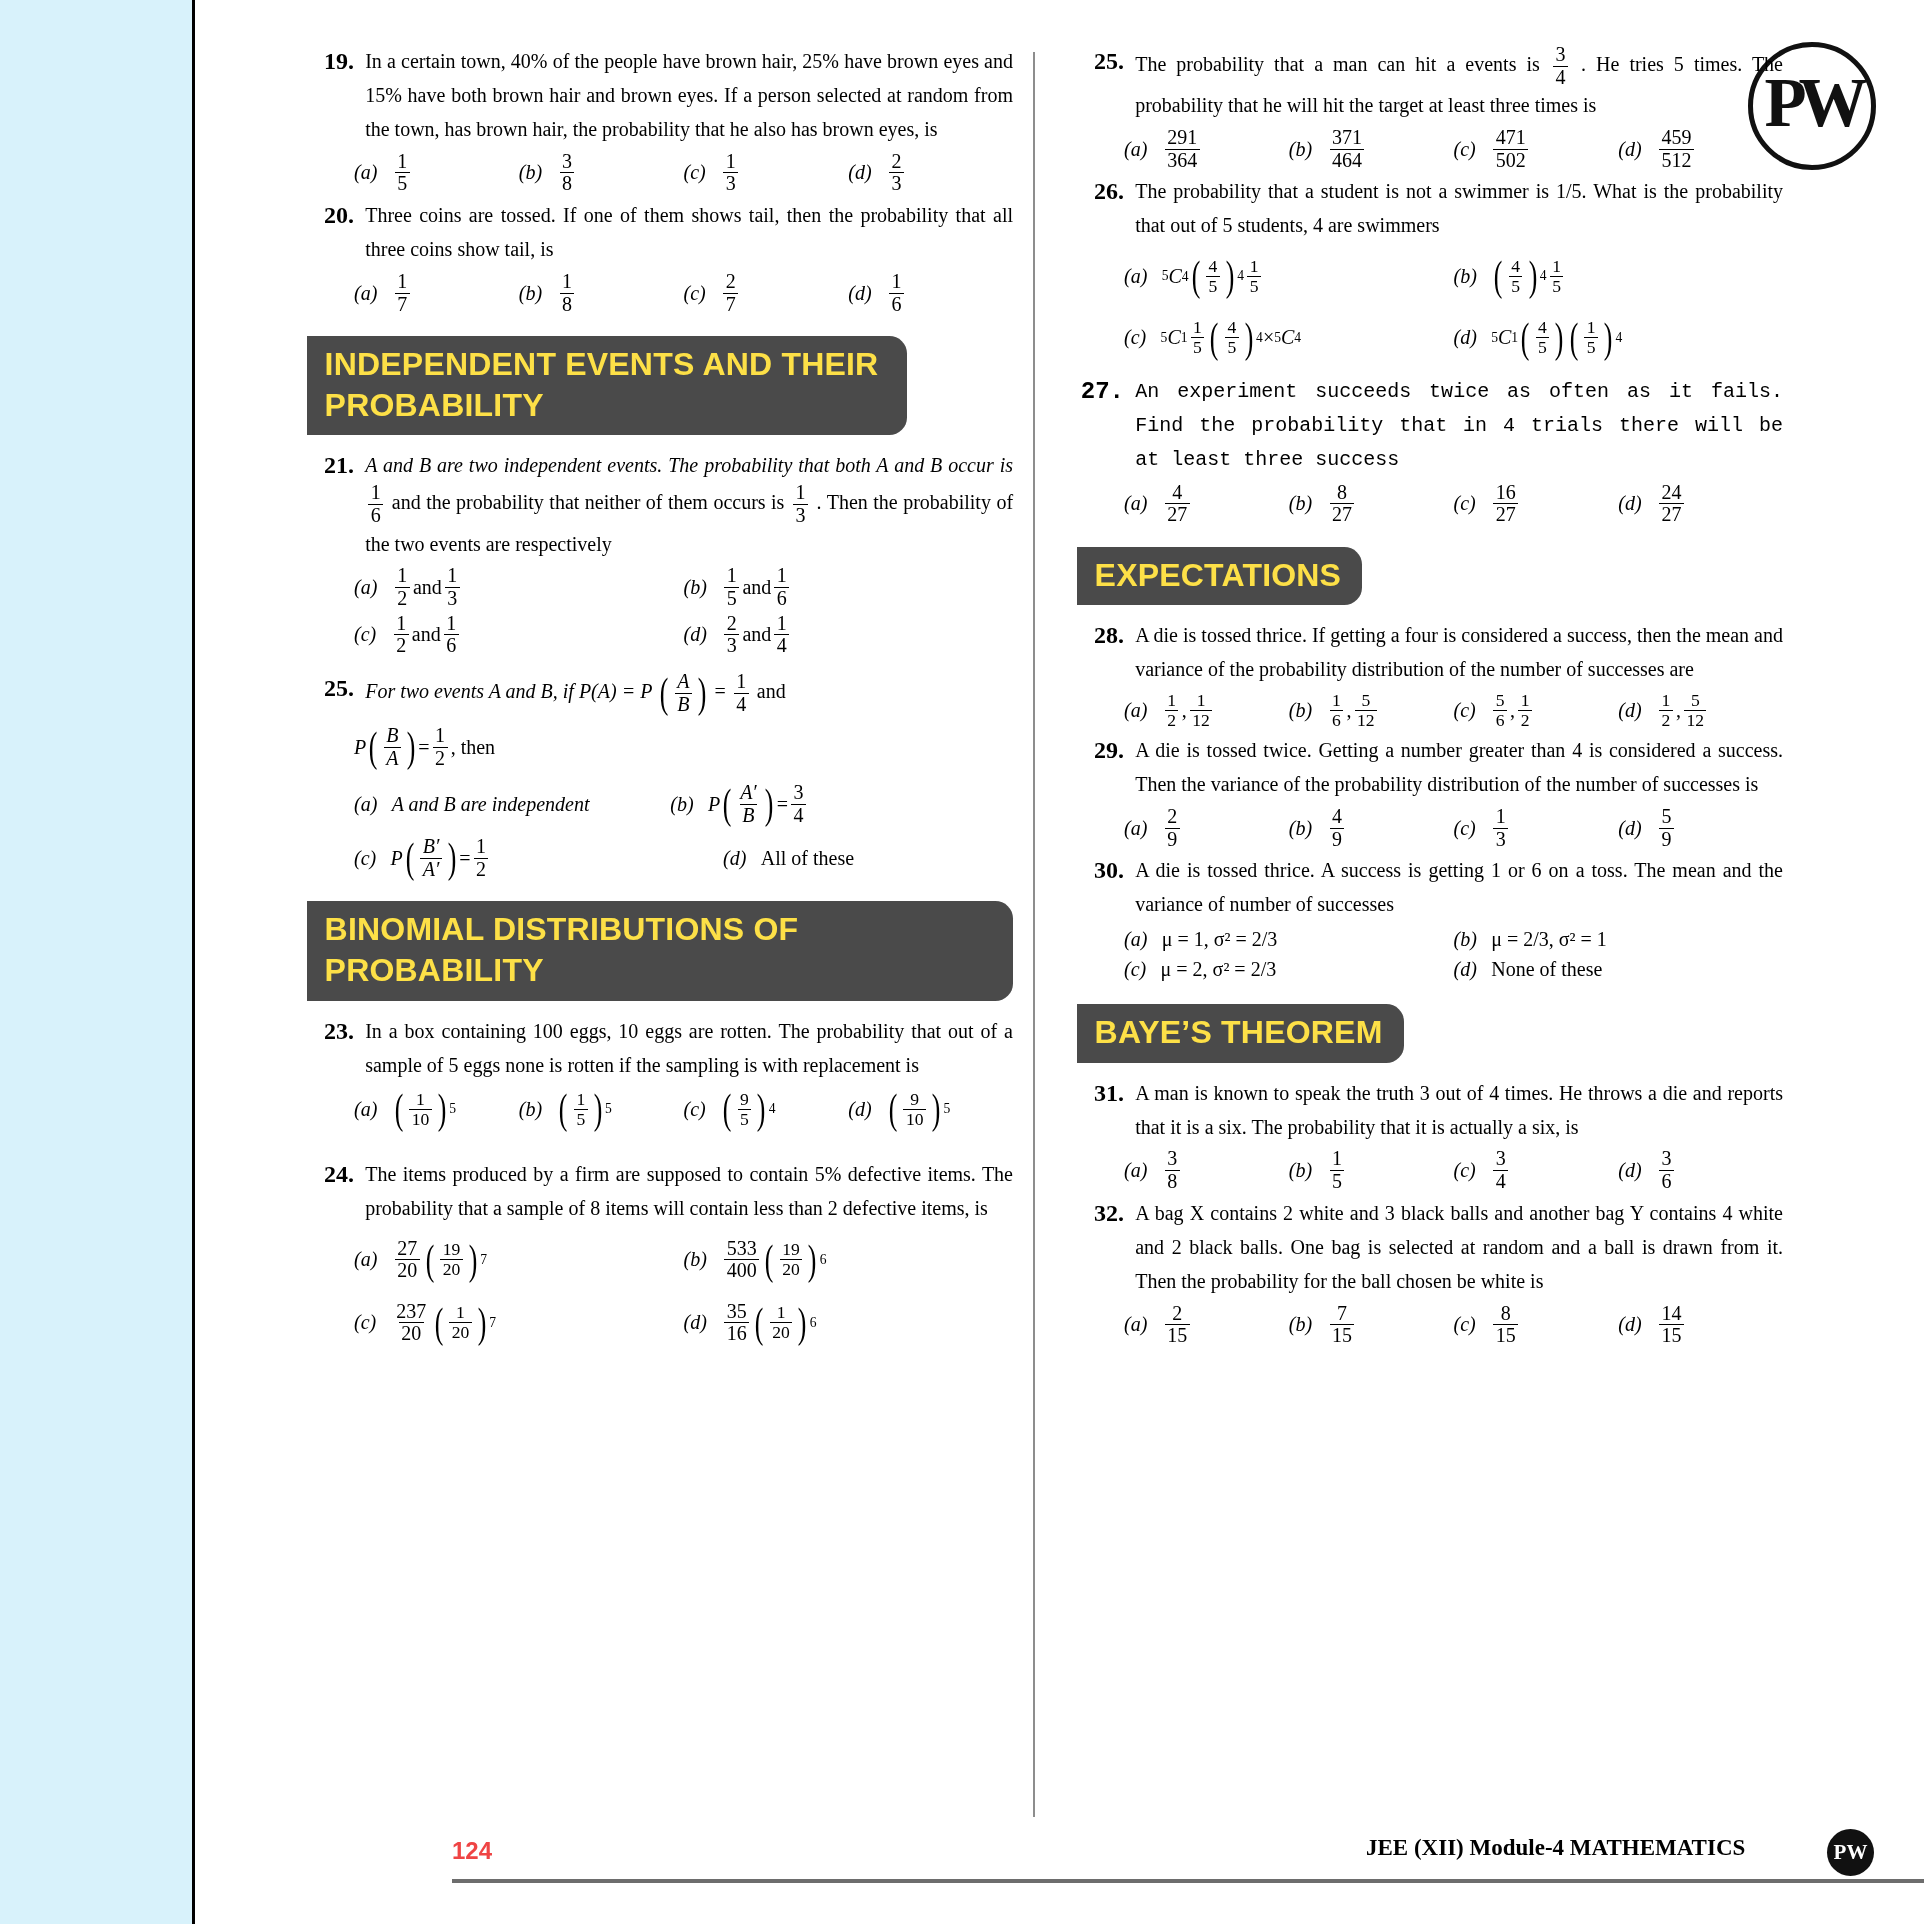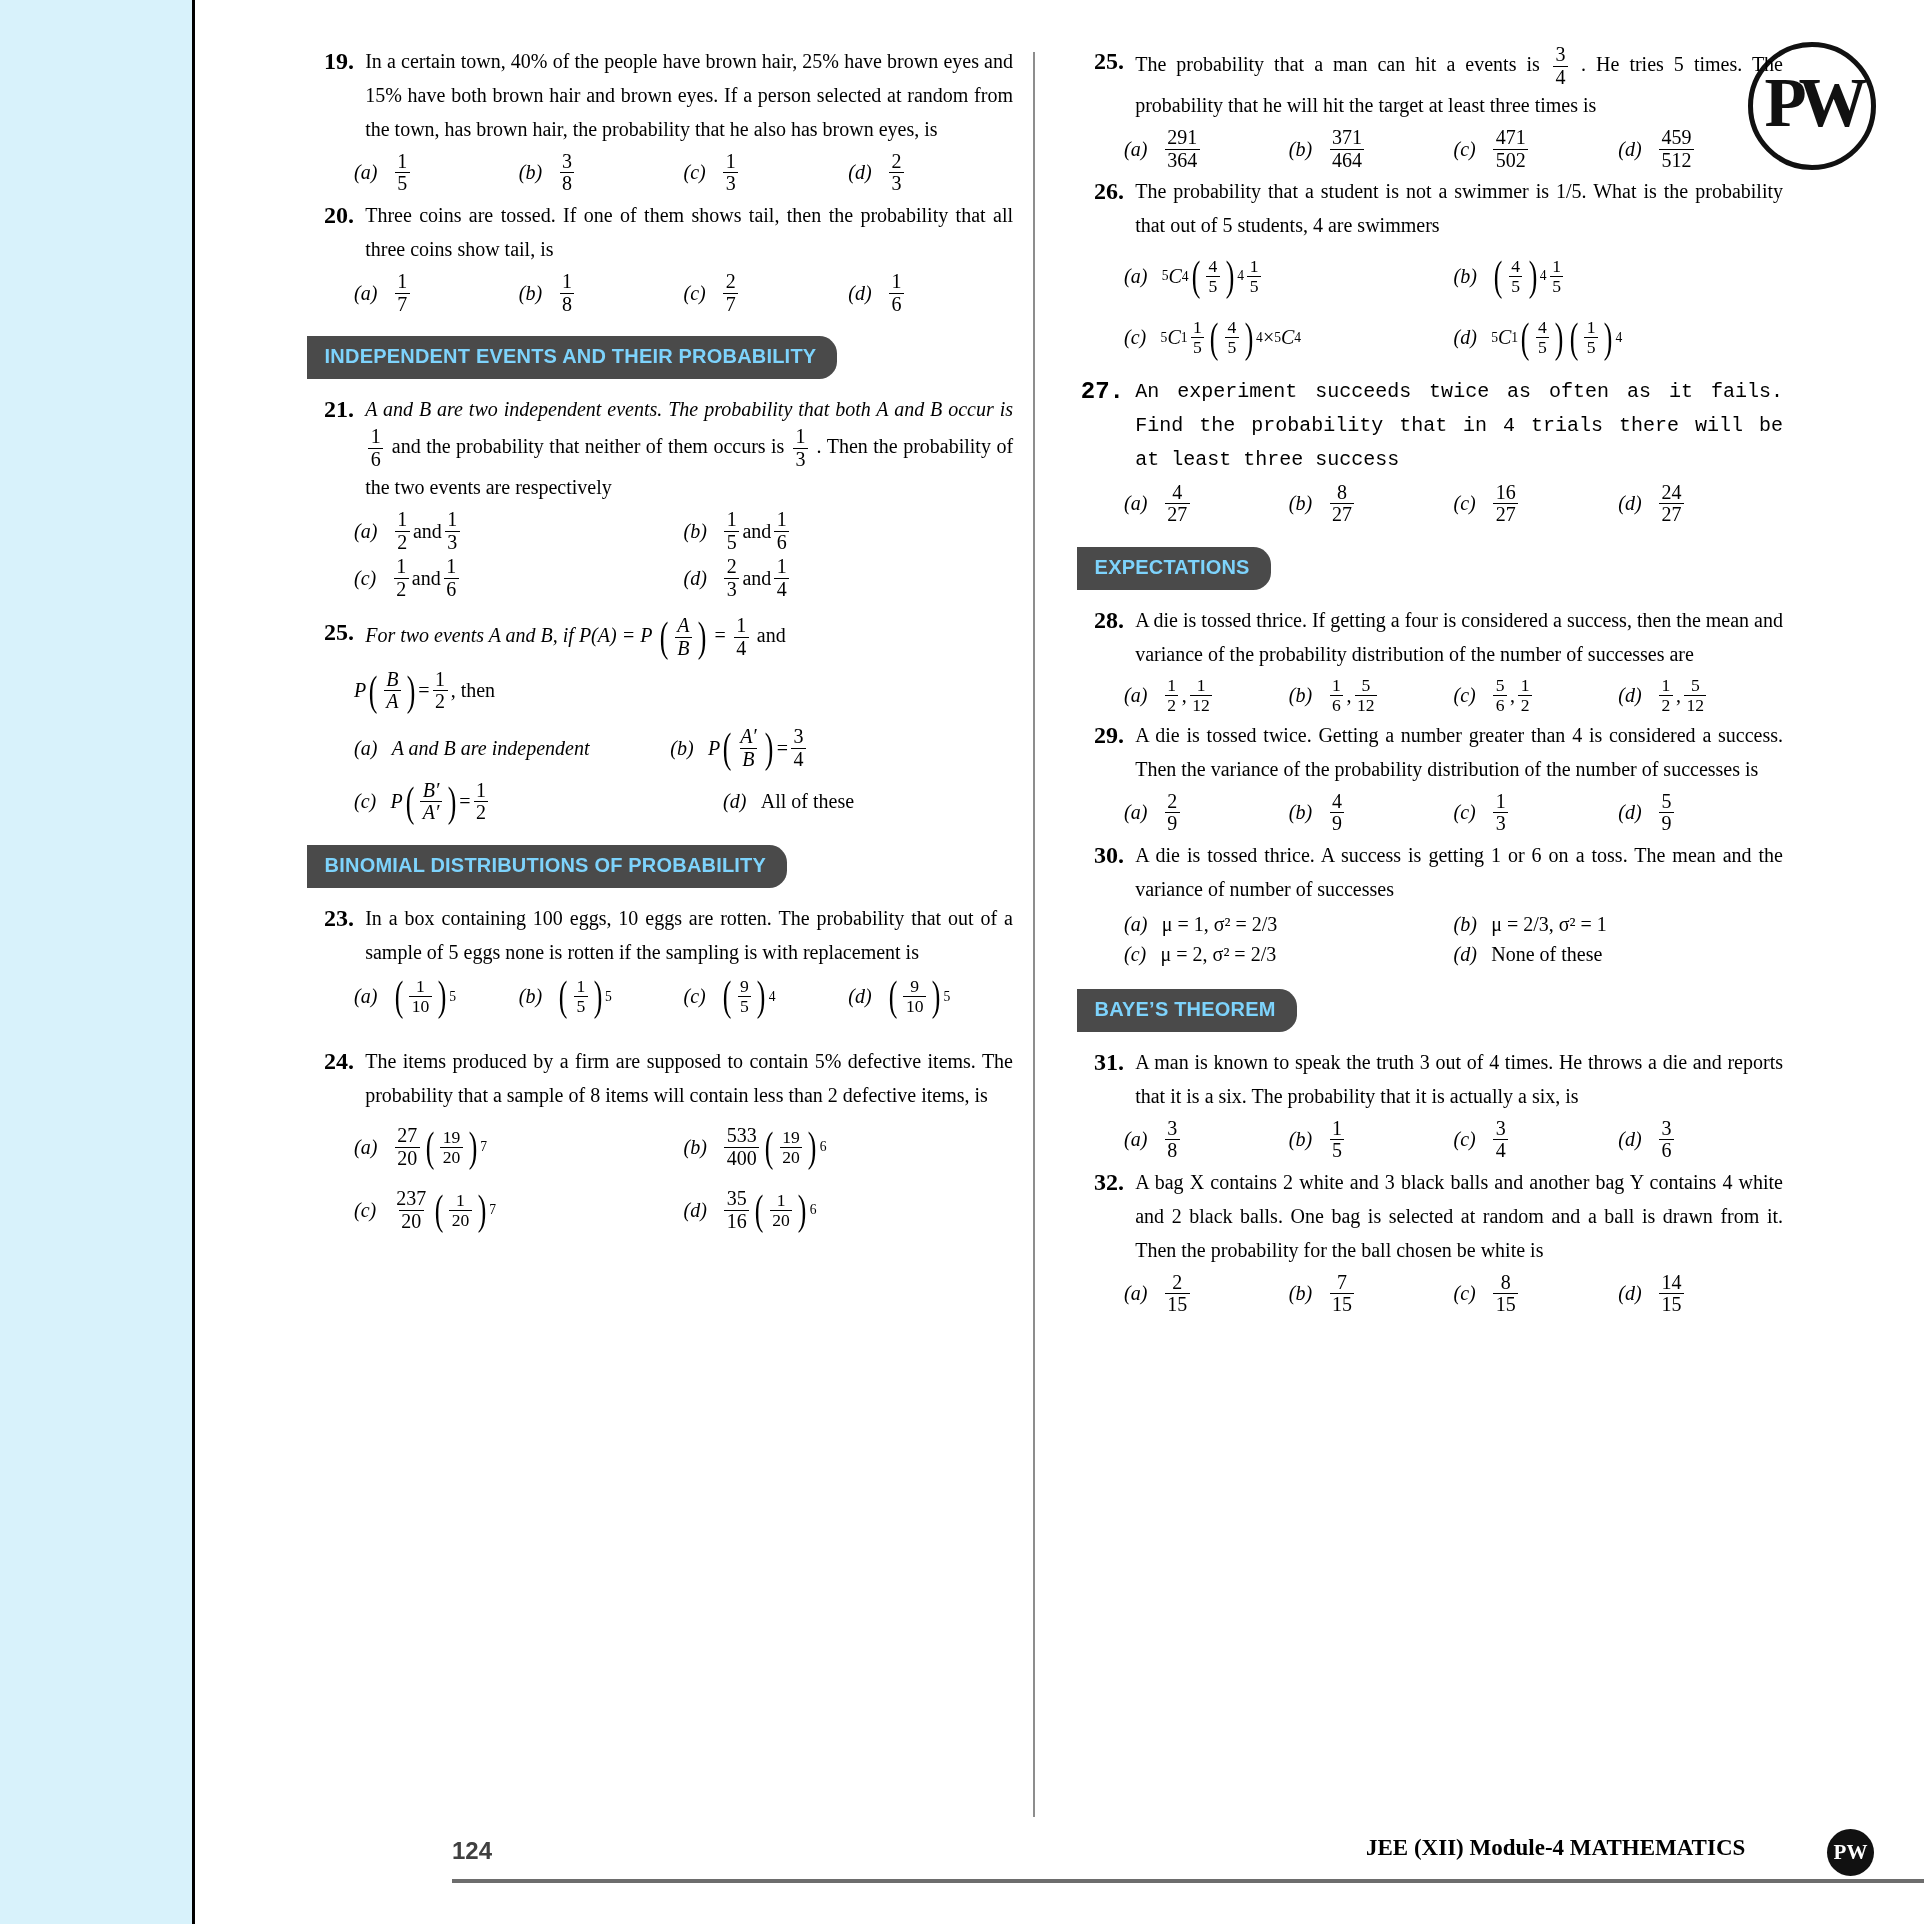--- a/index.html
+++ b/index.html
@@ -57,38 +57,38 @@
     font-size:43px;font-family:"Liberation Serif",serif;line-height:0.7;
     transform:scaleX(.6);display:inline-block;font-weight:300;
   }
   .sup{font-size:13.6px;vertical-align:super;line-height:1;}
   .pre{font-size:13.6px;vertical-align:super;line-height:1;}
   .it{font-style:italic;}
   .sub{font-size:13.6px;vertical-align:sub;}
 
   
   .banner{
-    display:inline-block;background:#4a4a4a;color:#7dd3fc;
+    display:inline-block;background:#4a4a4a;color:#fde047;
     font-family:"Liberation Sans","DejaVu Sans",sans-serif;
-    font-weight:bold;font-size:20px;letter-spacing:0.2px;
+    font-weight:bold;font-size:32px;letter-spacing:0.2px;
     padding:8px 21px 9.6px 17.6px;
     border-radius:0 17.6px 17.6px 0;
     margin:17.6px 0 13px 0;
     line-height:1.28;
   }
   .banner.wide{max-width:561px;}
 
   
   .footer-rule{
     position:absolute;left:257px;top:1879px;width:1604px;height:4px;background:#6d6d6d;
   }
   .pageno{
     position:absolute;left:257px;top:1837px;
     font-family:"Liberation Sans","DejaVu Sans",sans-serif;
-    font-weight:bold;font-size:24px;color:#404040;
+    font-weight:bold;font-size:24px;color:#ef4444;
   }
   .foot-title{
     position:absolute;left:1171px;top:1835px;
     font-family:"Liberation Serif","DejaVu Serif",serif;
     font-weight:bold;font-size:23px;
   }
   .foot-logo{
     position:absolute;left:1632px;top:1829px;width:47px;height:47px;
     border-radius:50%;background:#111;color:#fff;
     display:flex;align-items:center;justify-content:center;

